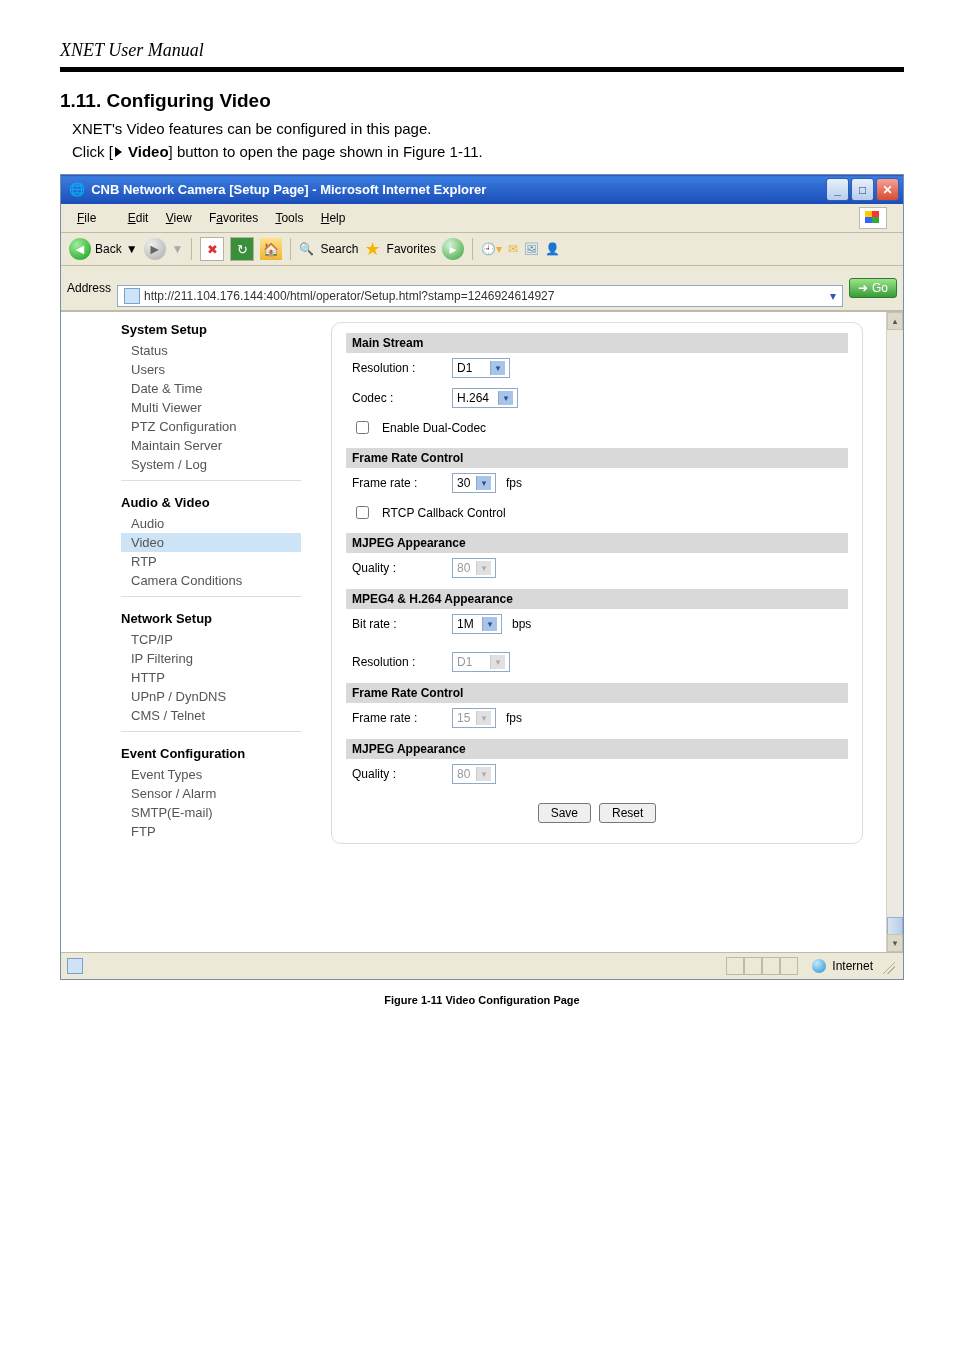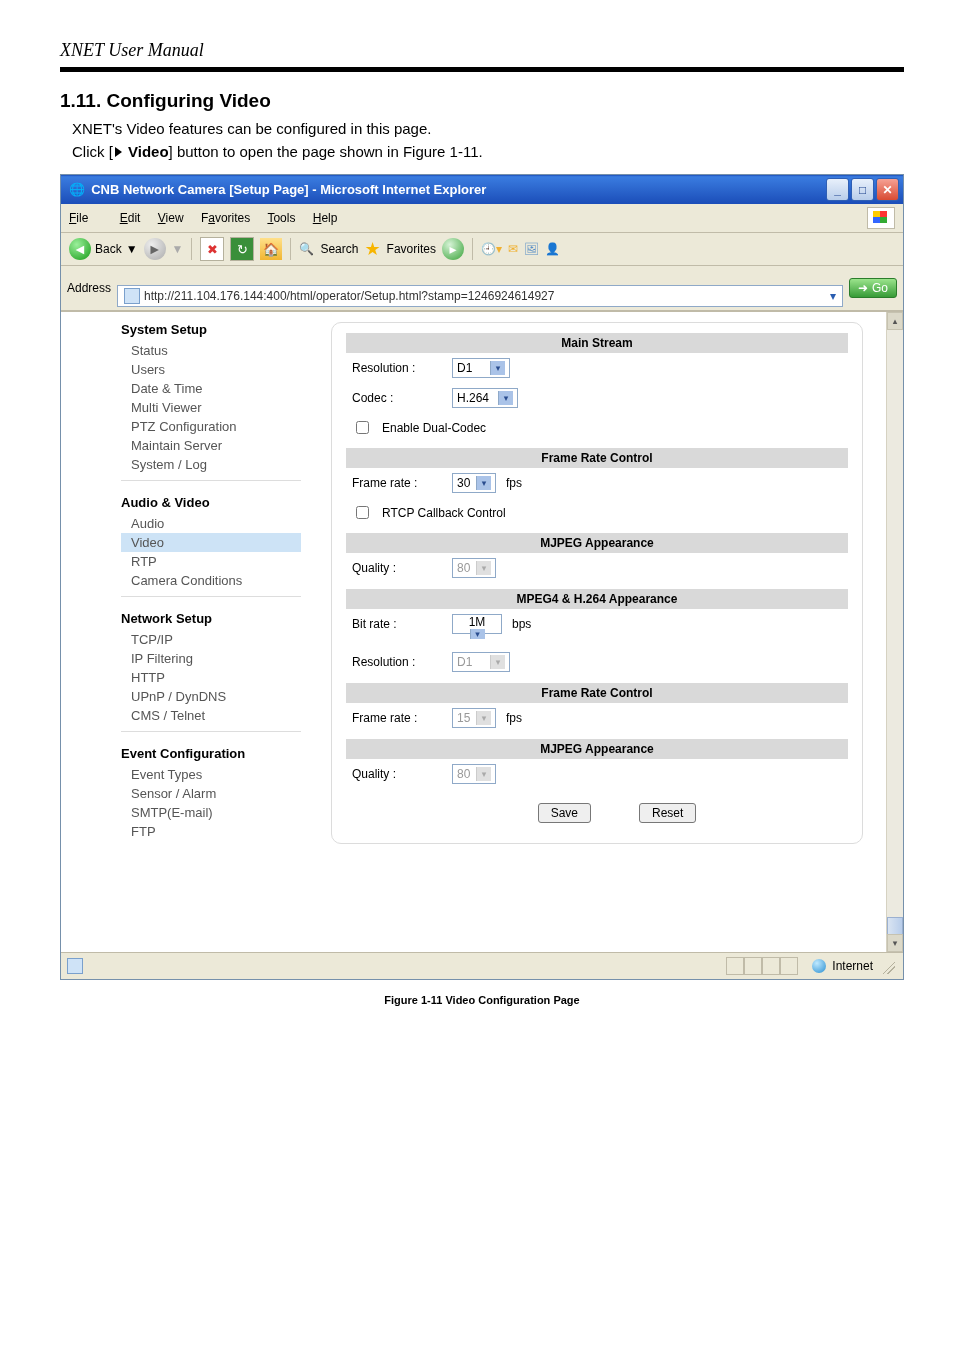--- a/index.html
+++ b/index.html
@@ -66,21 +66,21 @@
     border-radius:3px;
     display:flex;align-items:center;justify-content:center;
     font-size:12px;color:#fff;font-weight:bold;
   }
   .winbtn.close{background:linear-gradient(#f6a194,#d84b33);}
   .winbtn span{color:#1b3f8b;}
   .winbtn.close span{color:#fff;}
   .menubar {
     background:#ece9d8;
     font-size:12px;
-    padding:3px 8px;
+    padding:3px 16px;
     border-bottom:1px solid #c0bba8;
     display:flex;
     justify-content:space-between;
     align-items:center;
   }
   .menubar .menus span{margin-right:14px;}
   .menubar .menus span u{text-decoration:underline;}
   .winflag{
     width:26px;height:20px;background:#fff;border:1px solid #c0bba8;
     position:relative;
@@ -143,32 +143,32 @@
   .content{display:flex;gap:30px;padding:10px 40px 0 60px;}
   .sidebar{width:180px;font-size:13px;color:#444;}
   .sidebar .grp{font-weight:bold;color:#000;margin-top:14px;margin-bottom:4px;}
   .sidebar .grp:first-child{margin-top:0;}
   .sidebar a{display:block;color:#555;text-decoration:none;padding:2px 0 2px 10px;}
   .sidebar a.video{background:#cde3f6;}
   .sidebar hr{border:none;border-top:1px solid #ddd;margin:6px 0;}
   .main{
     flex:1;border:1px solid #dcdcdc;border-radius:10px;padding:10px 14px 20px;max-width:520px;
   }
-  .sectionbar{background:#d9d9d9;font-weight:bold;padding:3px 6px;font-size:12px;margin-top:6px;text-align:center;}
+  .sectionbar{background:#d9d9d9;font-weight:bold;padding:3px 6px;font-size:12px;margin-top:6px;}
   .sectionbar:first-child{margin-top:0;}
   .row{display:flex;align-items:center;gap:10px;padding:5px 6px;font-size:12px;}
   .row label{width:90px;}
   .sel{border:1px solid #8fa9c8;background:#fff;height:18px;display:flex;align-items:center;padding:0 4px;min-width:48px;justify-content:space-between;}
   .sel .drop{background:#aac3e8;color:#2a4d8f;width:14px;height:14px;display:flex;align-items:center;justify-content:center;font-size:9px;border-left:1px solid #8fa9c8;}
   .sel.disabled{color:#999;}
   .sel.disabled .drop{background:#e0e0e0;color:#aaa;border-left-color:#ccc;}
   .cb{display:flex;gap:10px;}
   .cb input{width:13px;height:13px;}
   .btnrow{display:flex;justify-content:center;gap:8px;margin-top:14px;}
-  .btn{border:1px solid #777;background:#efefef;padding:2px 12px;font-size:12px;border-radius:3px;margin-left:40px;}
+  .btn{border:1px solid #777;background:#efefef;padding:2px 12px;font-size:12px;border-radius:3px;}
 
   .statusbar{
     display:flex;justify-content:flex-end;align-items:center;gap:6px;
     background:#ece9d8;border-top:1px solid #c0bba8;font-size:12px;padding:2px 8px;height:22px;
   }
   .statusbar .cells{display:flex;gap:0;margin-right:8px;}
   .statusbar .cell{width:16px;height:16px;border:1px solid #c0bba8;}
   .globe{width:14px;height:14px;border-radius:50%;background:radial-gradient(circle at 35% 30%,#bfe9ff,#2a8fd1);display:inline-block;}
   .resize{width:16px;height:16px;background:
      linear-gradient(135deg,transparent 60%,#b5b19d 60%,#b5b19d 65%,transparent 65%,transparent 75%,#b5b19d 75%,#b5b19d 80%,transparent 80%);}
@@ -331,21 +331,21 @@
             <label>Quality :</label>
             <div class="sel disabled" style="min-width:34px;">
                 <span>80</span>
                 <span class="drop">▾</span>
               </div>
           </div>
 
           <div class="sectionbar">MPEG4 &amp; H.264 Appearance</div>
           <div class="row">
             <label>Bit rate :</label>
-            <div class="sel" style="min-width:40px;flex-direction:column;">
+            <div class="sel" style="min-width:40px;">
                 <span>1M</span>
                 <span class="drop">▾</span>
               </div>
             <span>bps</span>
           </div>
 
           <div style="height:8px;"></div>
           <div class="row">
             <label>Resolution :</label>
             <div class="sel disabled">

